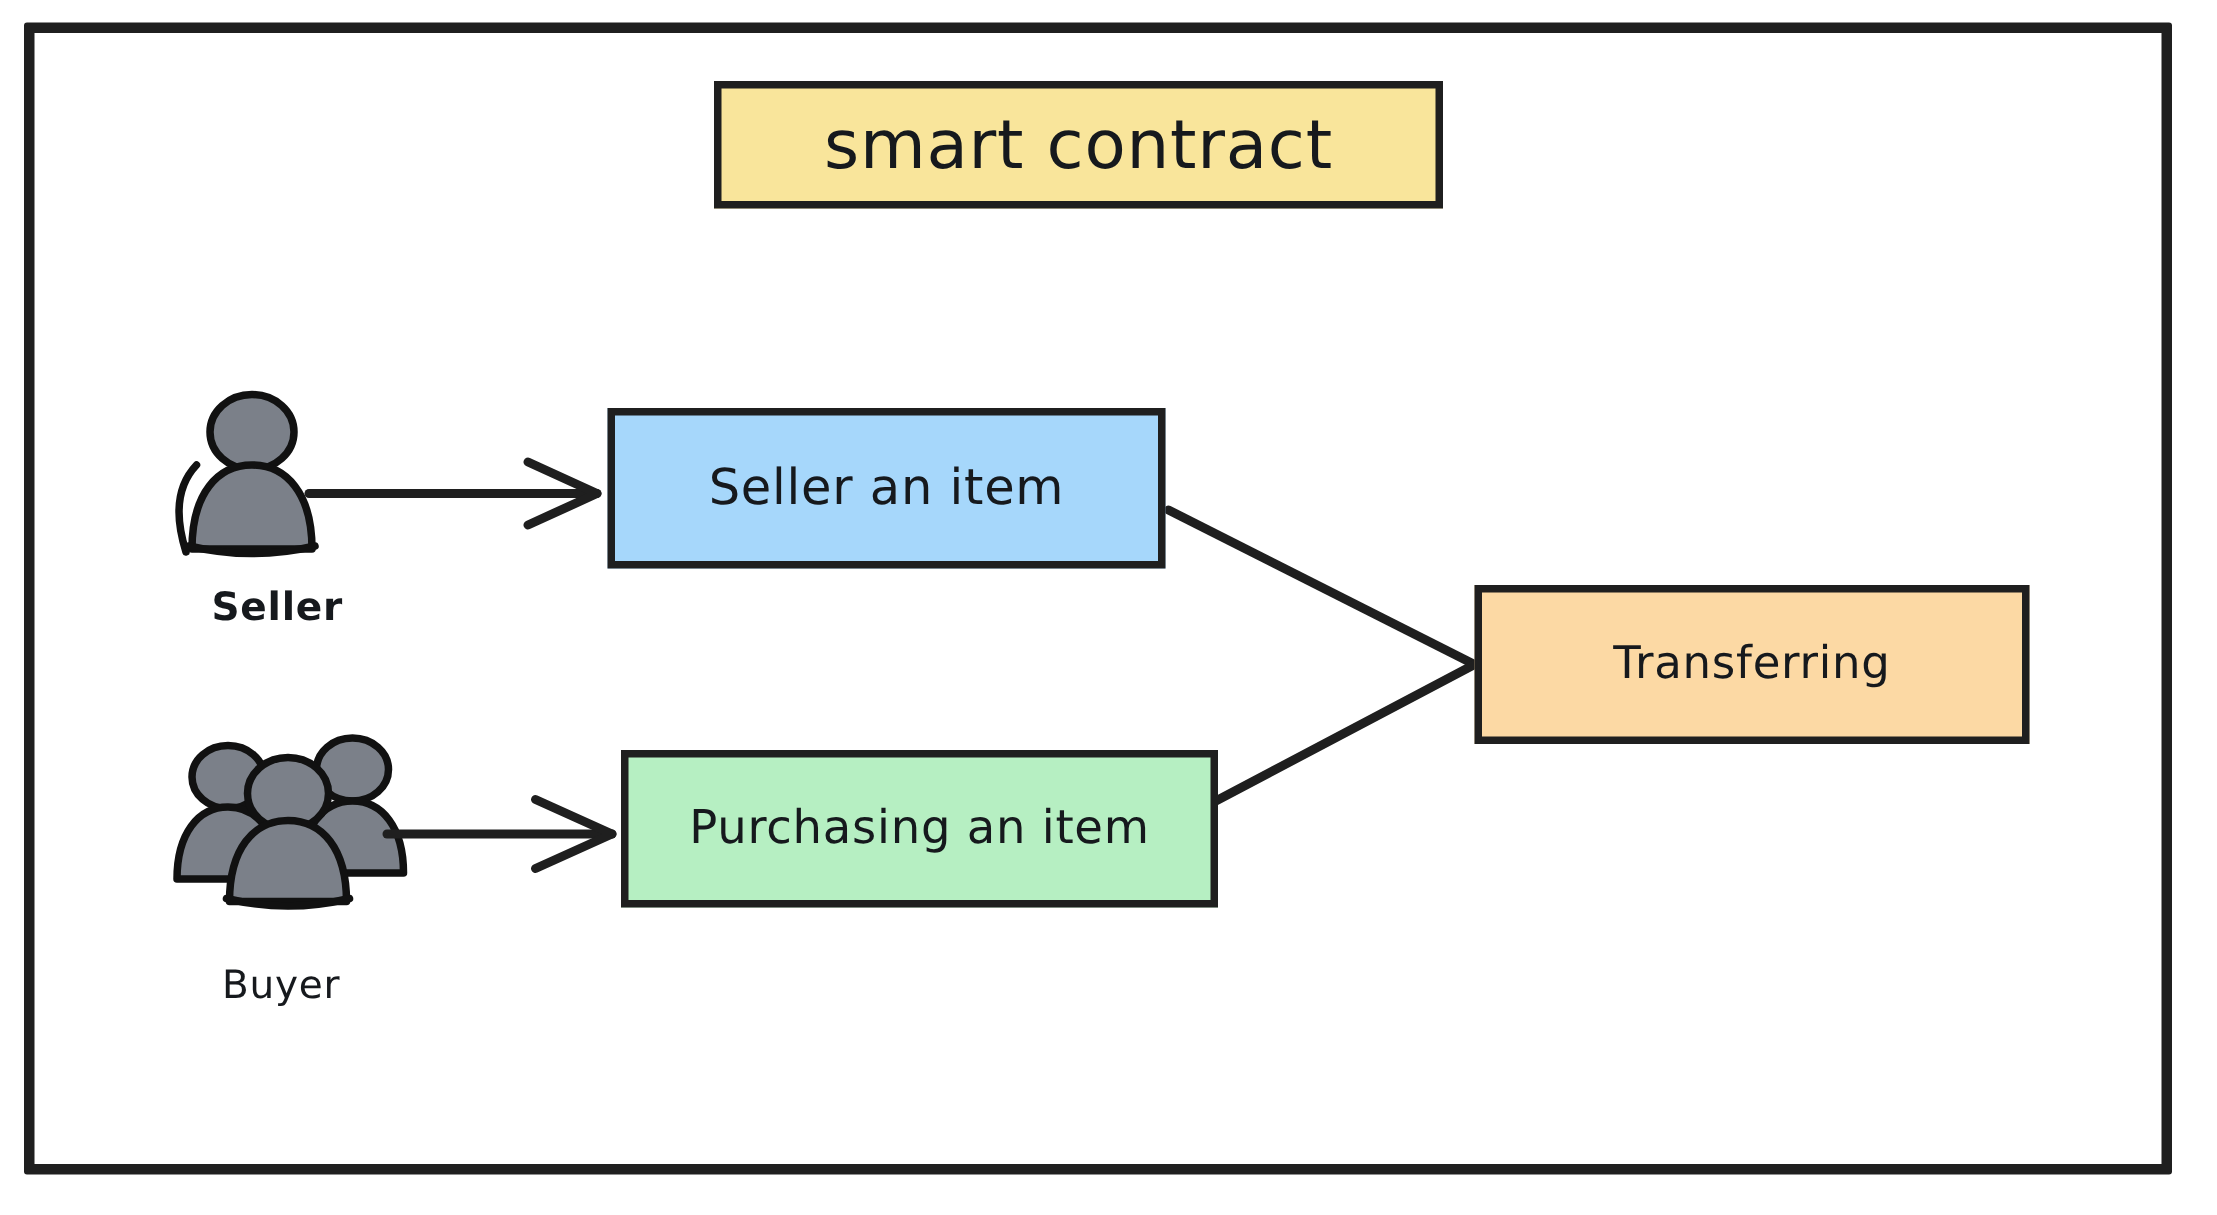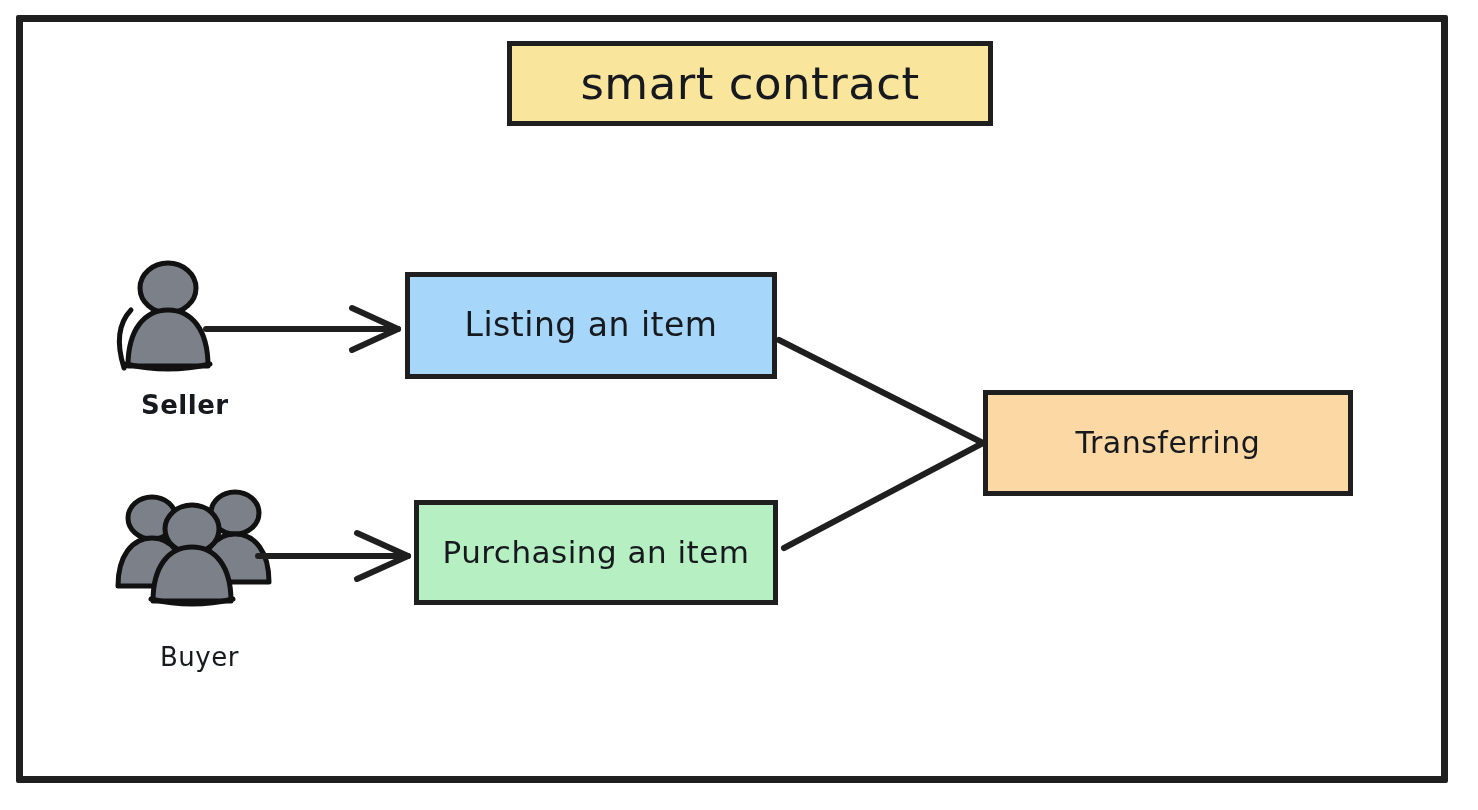--- a/index.html
+++ b/index.html
@@ -37,39 +37,38 @@
     align-items: center;
     justify-content: center;
     text-align: center;
     color: #16191d;
     font-family: "DejaVu Sans", sans-serif;
     line-height: 1.18;
     letter-spacing: 0.5px;
   }
   .node-title {
     left: 476px;
-    top: 41px;
+    top: 54px;
     width: 486px;
     height: 85px;
     background: #f9e59b;
     font-size: 45px;
-    margin-left: 31px;
   }
   .node-listing {
     left: 405px;
     top: 272px;
     width: 372px;
     height: 107px;
     background: #a6d7fb;
     font-size: 33px;
   }
   .node-purchasing {
     left: 414px;
     top: 500px;
-    width: 364px;
+    width: 398px;
     height: 105px;
     background: #b6efc2;
     font-size: 31px;
   }
   .node-transfer {
     left: 983px;
     top: 390px;
     width: 370px;
     height: 106px;
     background: #fcd9a4;
@@ -88,21 +87,21 @@
   
   .actor-label {
     position: absolute;
     color: #16191d;
     font-family: "DejaVu Sans", sans-serif;
     font-size: 26px;
     letter-spacing: 0.5px;
     white-space: nowrap;
   }
   .label-seller { left: 141px; top: 390px; font-weight: bold; }
-  .label-buyer  { left: 160px; top: 642px; }
+  .label-buyer  { left: 148px; top: 642px; }
 </style>
 </head>
 <body>
 
 <div id="canvas">
 
   <div class="frame"></div>
 
   <svg class="overlay" viewBox="0 0 1478 810">
 
@@ -136,21 +135,21 @@
       <polyline points="357,533 408,556 357,579"></polyline>
     </g>
 
     <line x1="779" y1="340" x2="983" y2="443" stroke="#1f1f1f" stroke-width="6" stroke-linecap="round"></line>
 
     <line x1="784" y1="548" x2="983" y2="443" stroke="#1f1f1f" stroke-width="6" stroke-linecap="round"></line>
   </svg>
 
   <div class="node node-title">smart contract</div>
 
-  <div class="node node-listing">Listing an item</div>
+  <div class="node node-listing">Seller an item</div>
 
   <div class="node node-purchasing">Purchasing an item</div>
 
   <div class="node node-transfer">
     <span class="ln">Transferring</span>
   </div>
 
   <div class="actor-label label-seller">Seller</div>
 
   <div class="actor-label label-buyer">Buyer</div>

